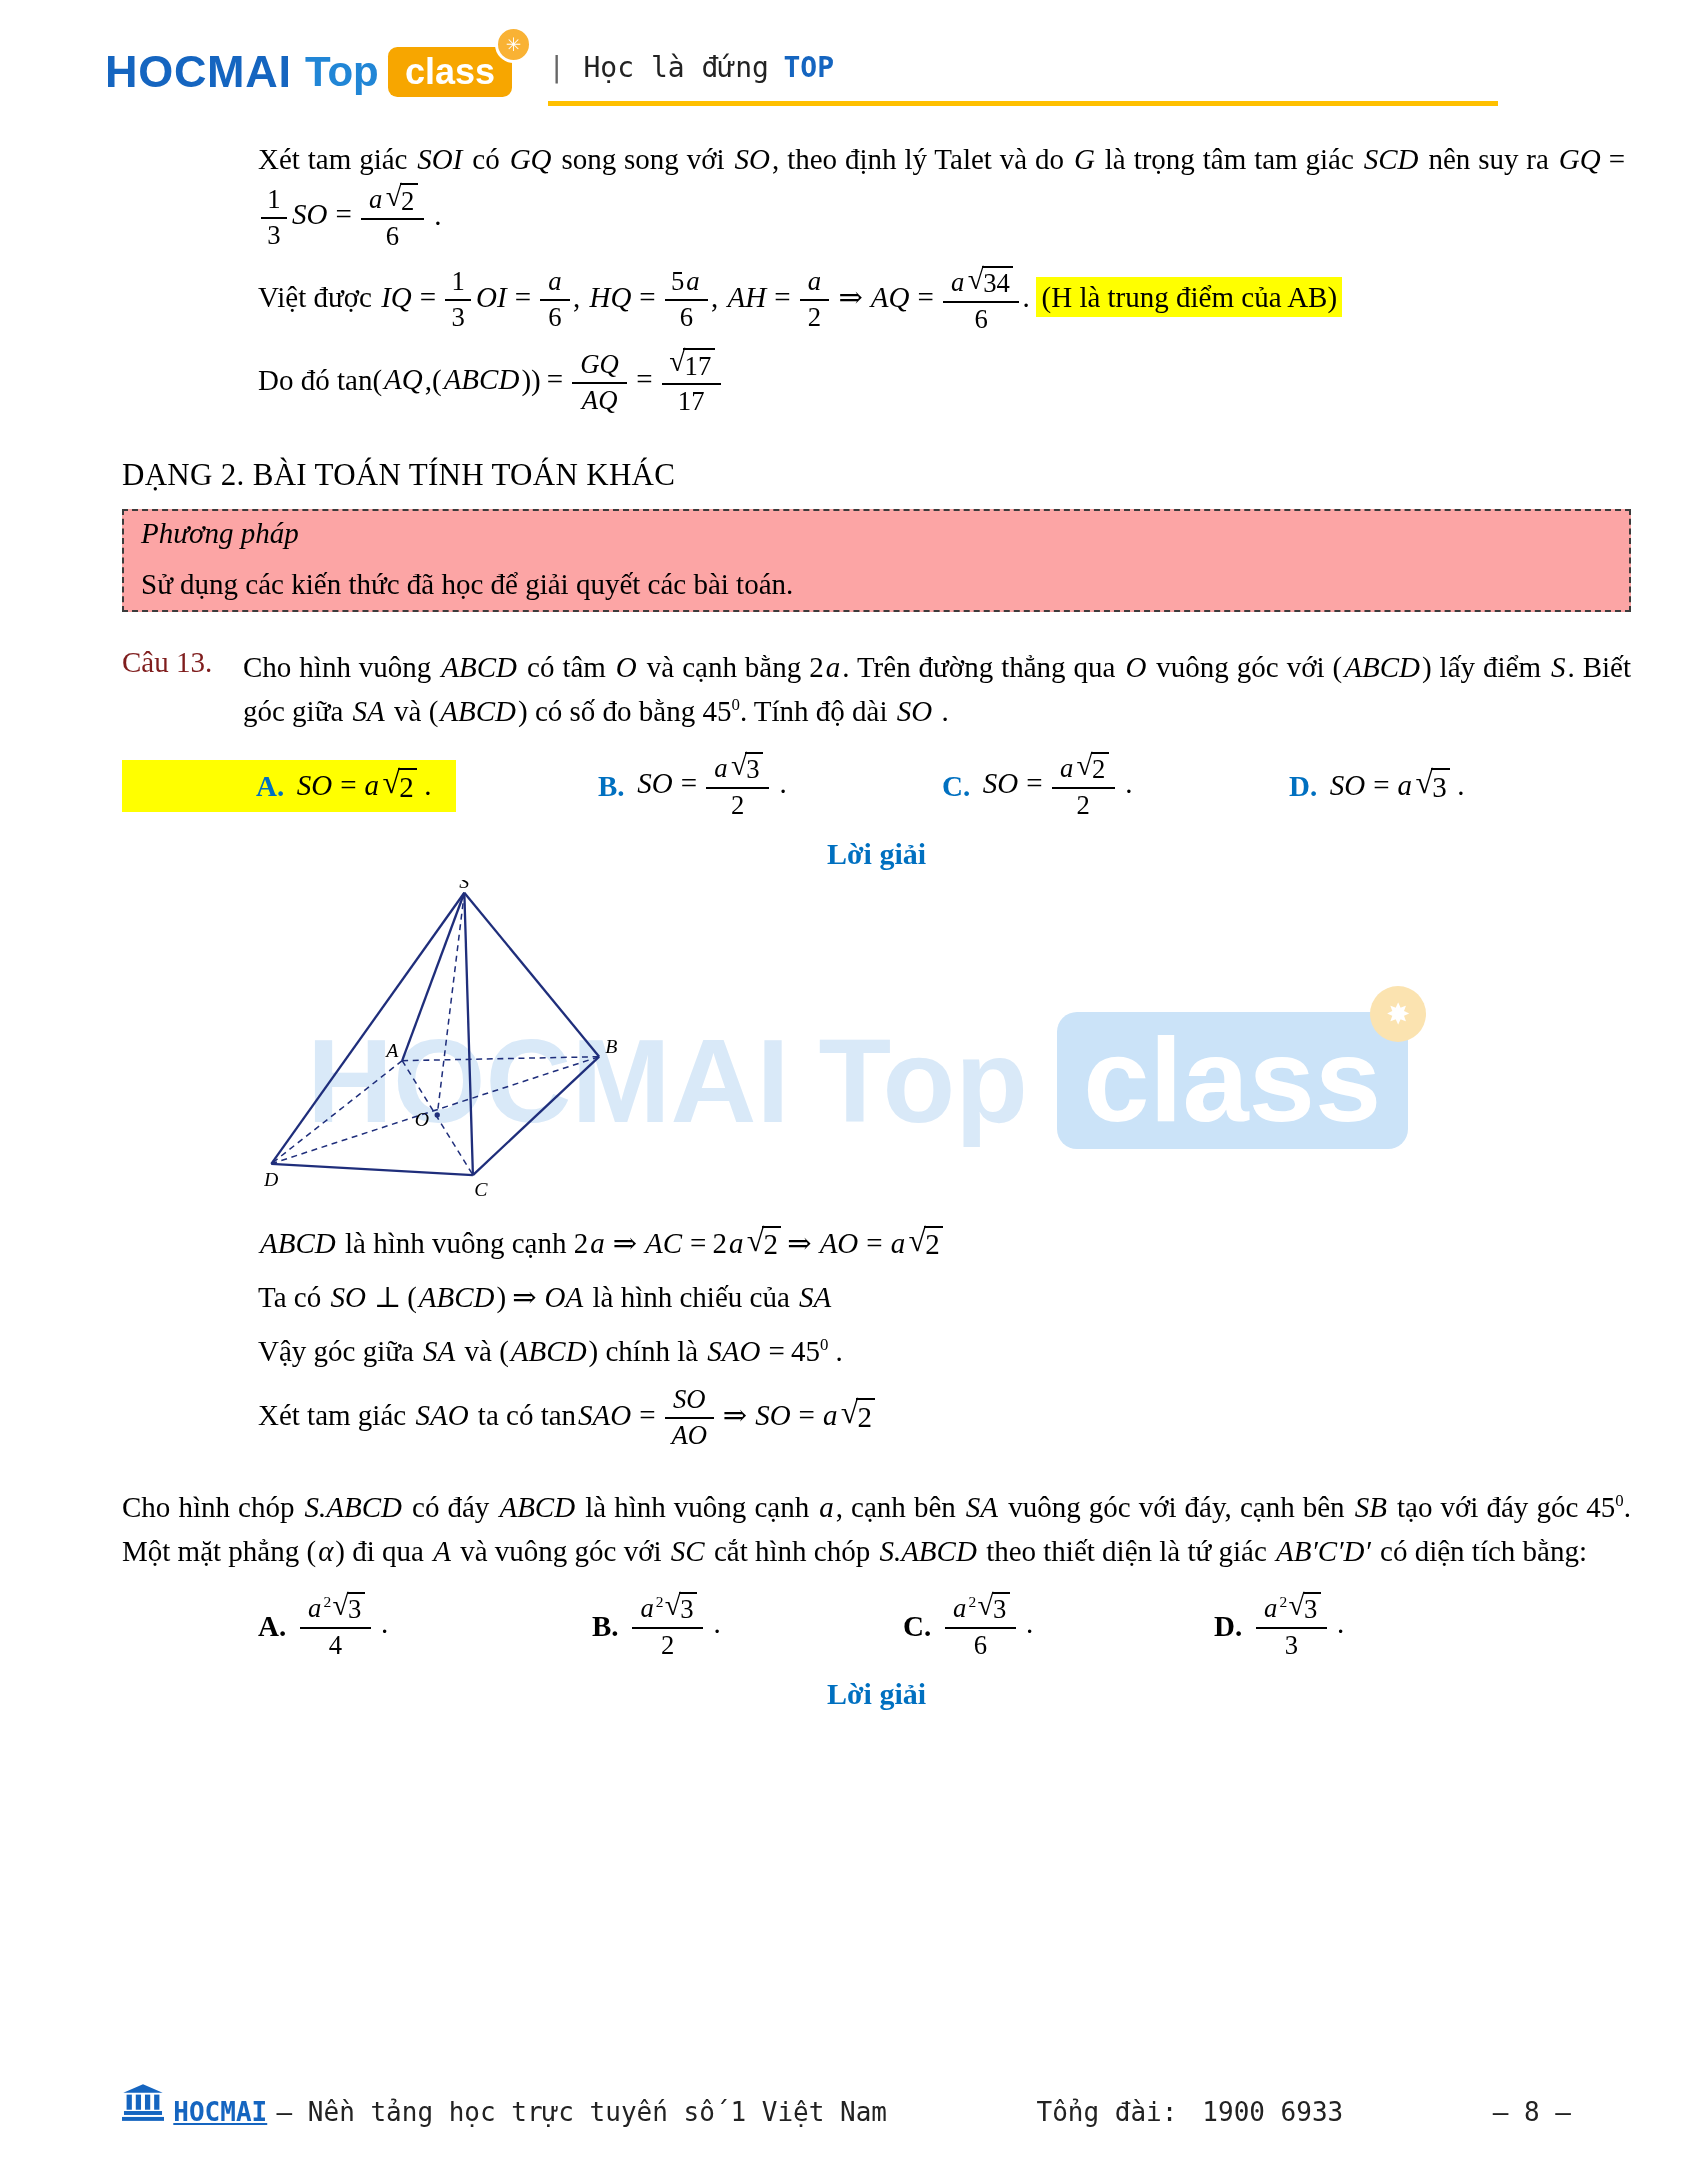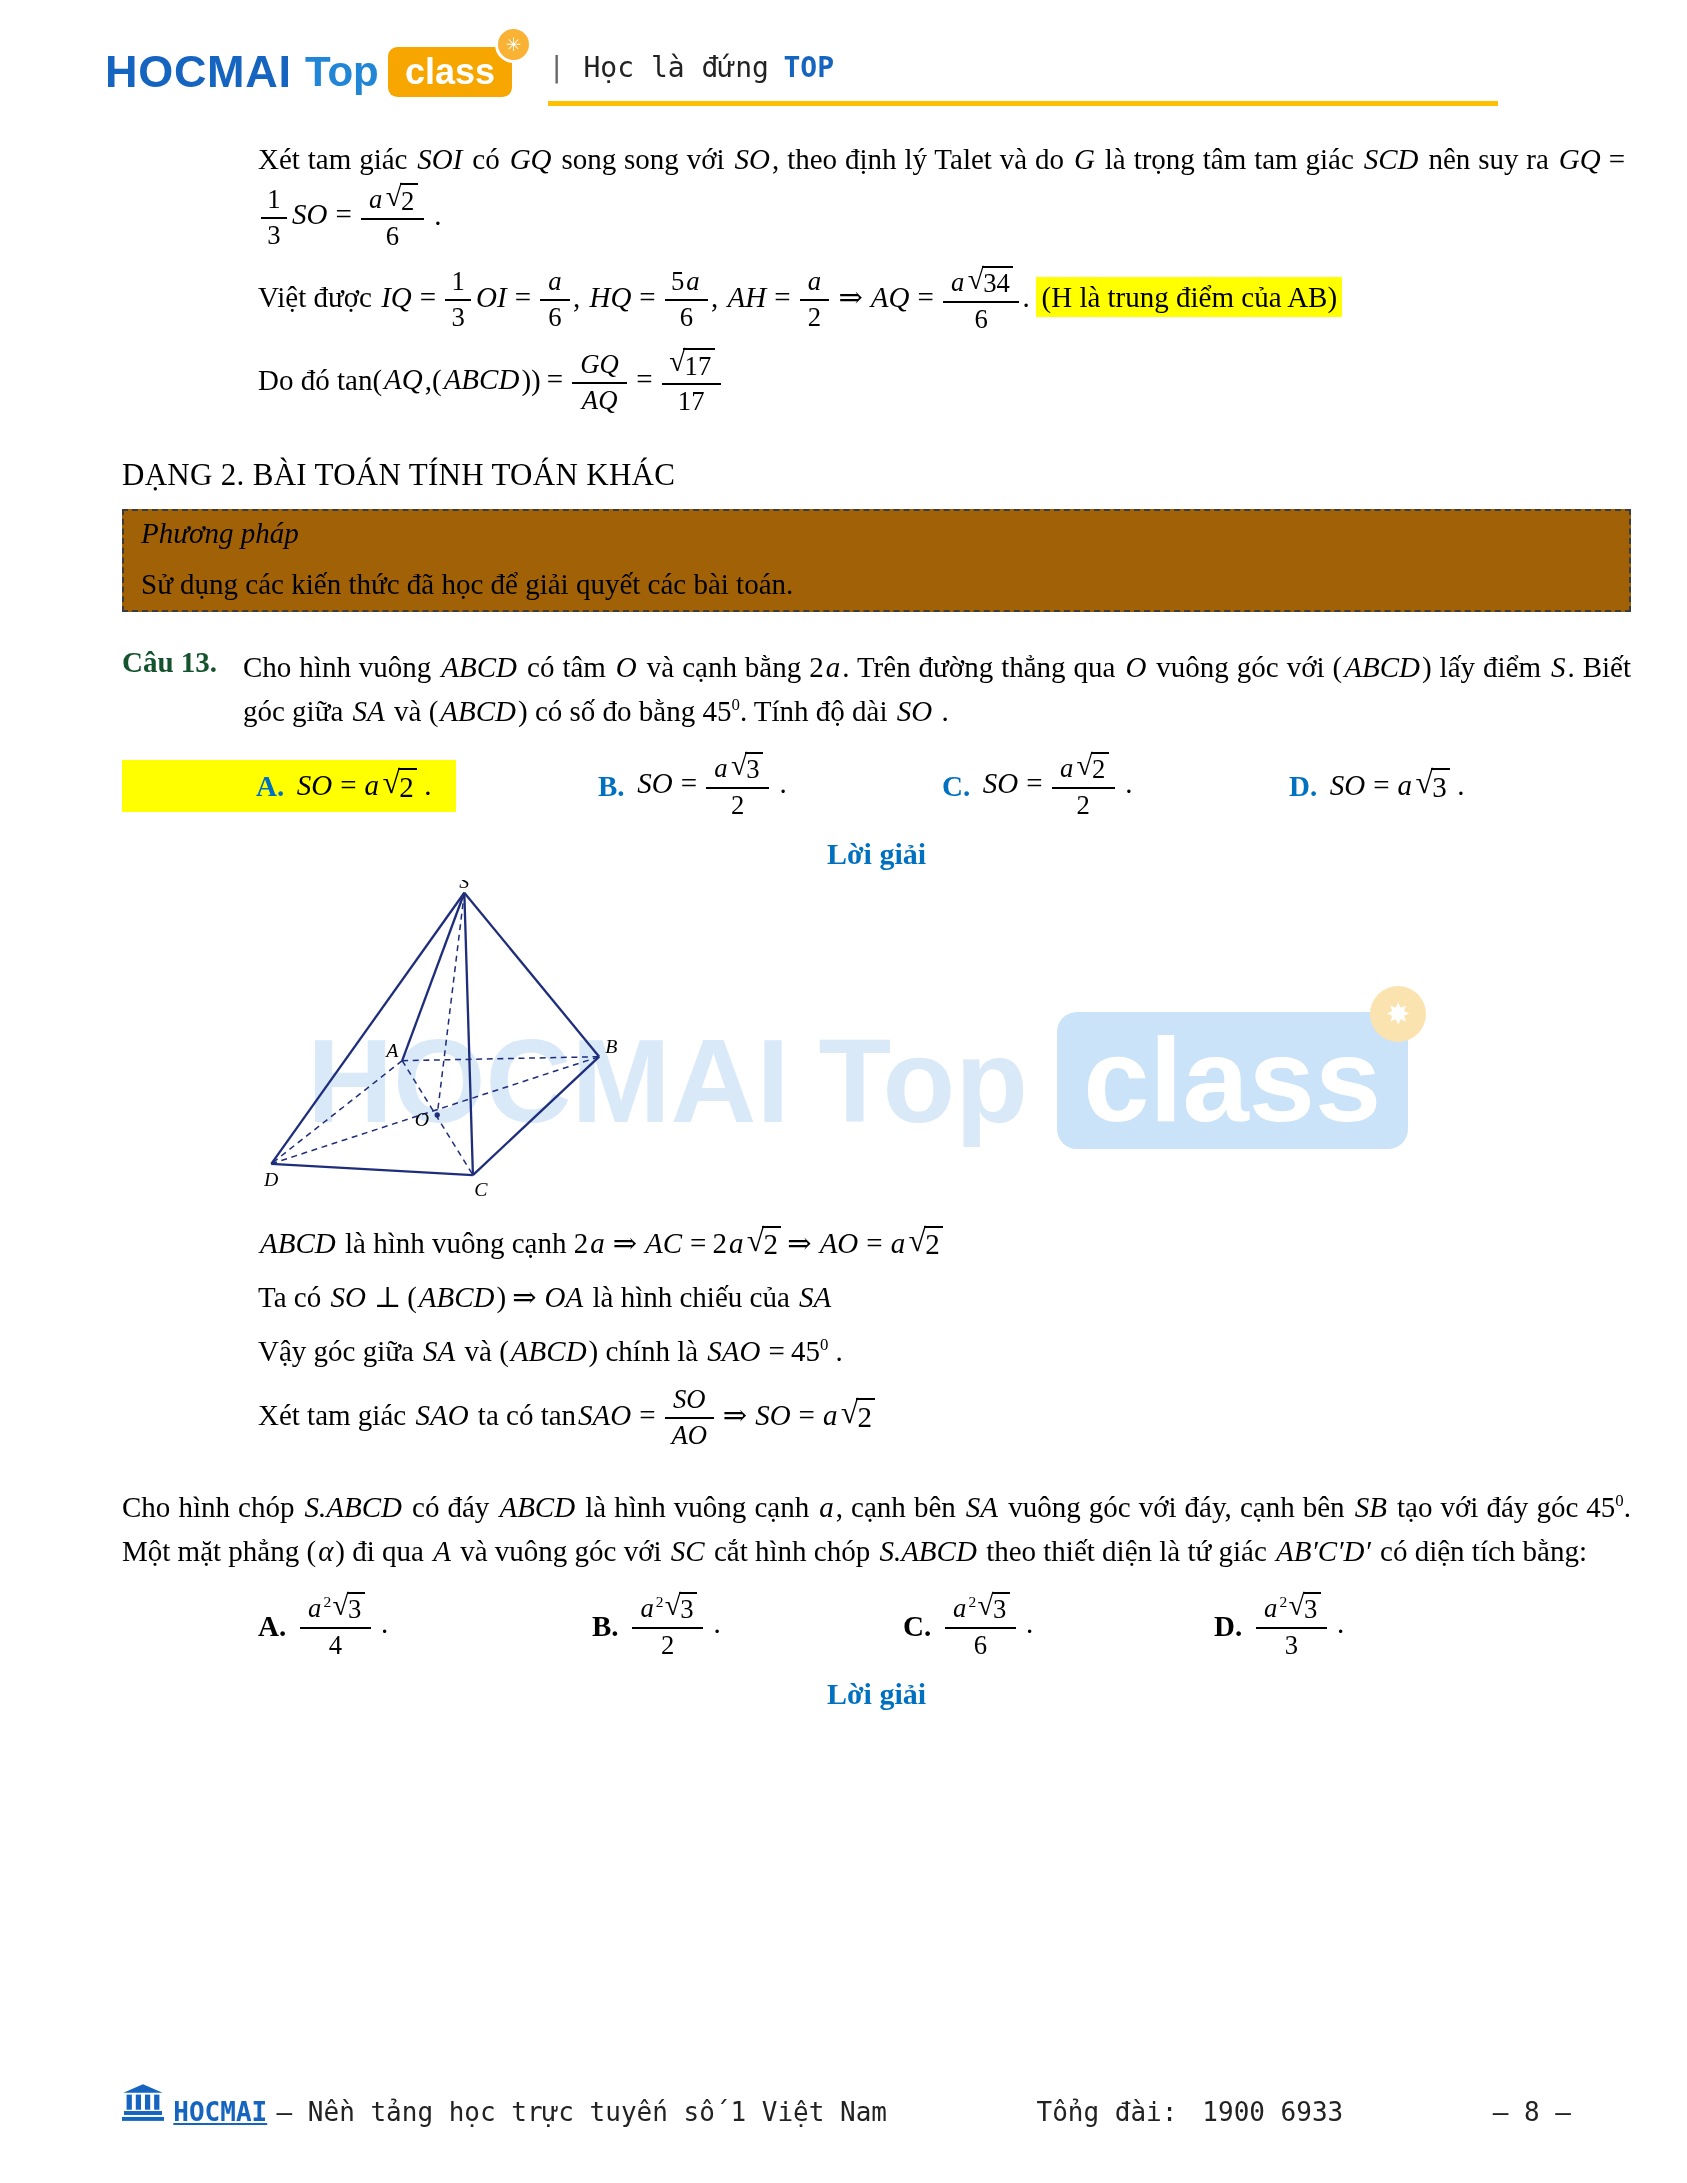--- a/index.html
+++ b/index.html
@@ -30,25 +30,25 @@
   .op{padding:0 6px}
   .sup{font-size:0.58em;vertical-align:super;line-height:0}
   .hl{background:#FFFF00;margin-left:6.6px;padding:4px 5.3px}
   .frac{display:inline-flex;flex-direction:column;vertical-align:middle;text-align:center;margin:1.3px 3.3px;font-size:0.92em}
   .fnum{display:block;padding:0 6px 2px;border-bottom:2px solid #000;line-height:1.12;white-space:nowrap}
   .fden{display:block;padding-top:2px;line-height:1.12;white-space:nowrap}
   .sqrt{display:inline-flex;align-items:flex-start;margin-left:1.3px}
   .rsign{font-size:1.1em;line-height:1.05;transform:translateY(-0.06em)}
   .rbar{border-top:2px solid #000;padding:0.7px 3.3px 0 1.3px;margin-left:-2px;line-height:1.15}
   .section-heading{font-size:31px;font-weight:normal;margin-top:38px;letter-spacing:0.3px}
-  .method-box{margin-top:16px;background:#a16207;border:2px dashed #3b3b3b;padding:6.6px 17px 9.3px}
+  .method-box{margin-top:16px;background:#fca5a5;border:2px dashed #3b3b3b;padding:6.6px 17px 9.3px}
   .method-title{font-style:italic;font-size:29px}
   .method-body{font-size:29px;margin-top:18px}
   .question{display:flex;margin-top:34px}
-  .qlabel{flex:0 0 121px;font-weight:bold;color:#14532d}
+  .qlabel{flex:0 0 121px;font-weight:normal;color:#7f1d1d}
   .qbody{flex:1}
   .options13{display:flex;align-items:center;margin-top:17px}
   .opt{display:flex;align-items:center;gap:10.6px;white-space:nowrap}
   .o13a{flex:0 0 334px;background:#FFFF00;padding:8px 6.6px 8px 134px}
   .o13b{flex:0 0 344px;margin-left:142px}
   .o13c{flex:0 0 347px}
   .o13d{flex:1}
   .olet{color:#0070C0;font-weight:bold}
   .options14{display:flex;align-items:center;margin-top:17px;padding-left:136px}
   .o14a{flex:0 0 334px}.o14b{flex:0 0 311px}.o14c{flex:0 0 311px}.o14d{flex:1}

